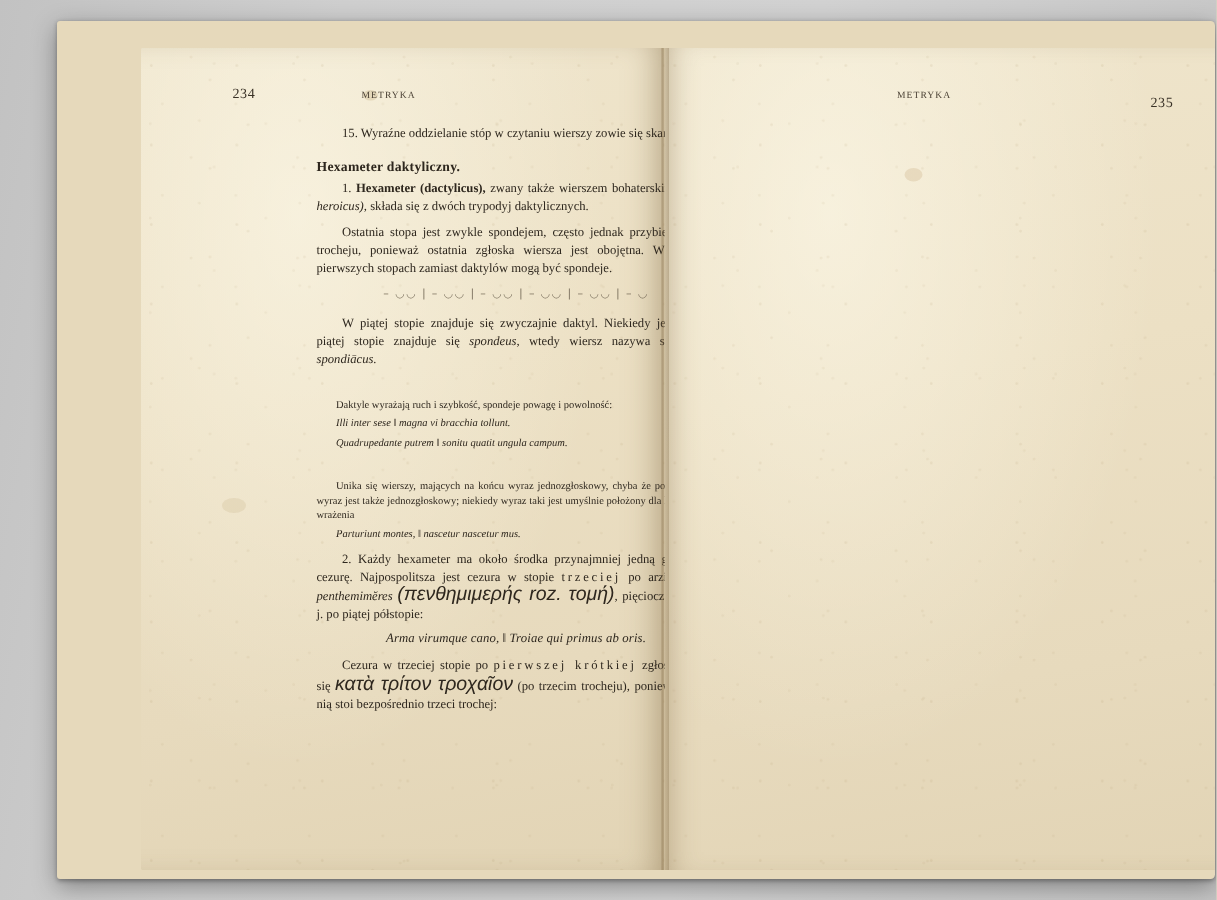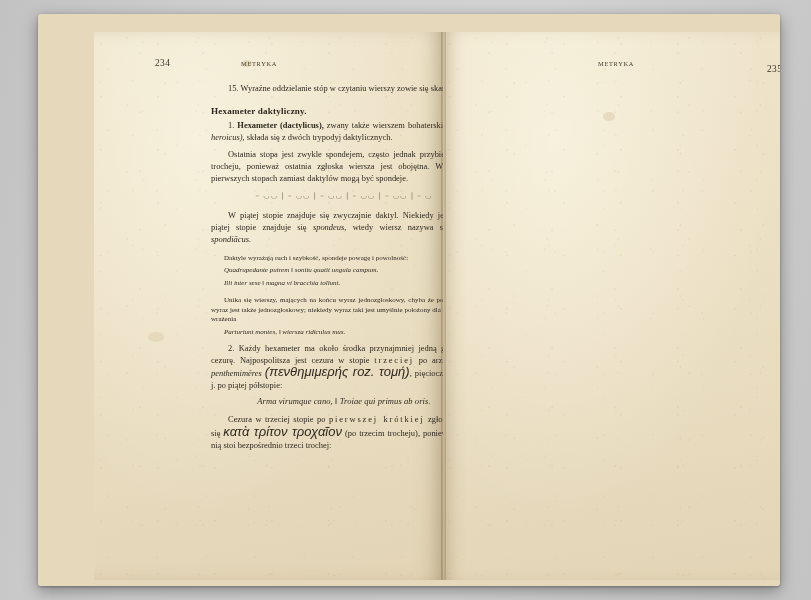--- a/index.html
+++ b/index.html
@@ -8,21 +8,21 @@
     background:#c9c9c9;
     font-family:"Liberation Serif", serif;
   }
   #scan{position:relative;width:811px;height:600px;overflow:hidden;
     background:linear-gradient(100deg,#c2c2c2 0%,#cfcfcf 25%,#d2d2d2 60%,#c4c4c4 100%);}
 
   
   .book{position:absolute;left:38px;top:14px;width:742px;height:572px;
     border-radius:2px 3px 3px 2px;
     box-shadow:0 5px 16px rgba(0,0,0,.35), 0 1px 3px rgba(0,0,0,.3);
-    background:#e6d9bb;overflow:hidden;}
+    background:#e6d9bb;overflow:hidden;padding-left:30px;}
 
   
   .edge-left{position:absolute;left:38px;top:18px;width:26px;height:566px;
     background:repeating-linear-gradient(90deg,
       #cbb893 0px,#d8c6a2 1px,#c6b189 2px,#d3c09c 3px,#bfa97f 4px,#d8c7a4 6px);
     box-shadow:inset -3px 0 6px rgba(120,95,55,.45);
     border-radius:2px 0 0 2px;}
   .edge-bottom{position:absolute;left:44px;top:560px;width:730px;height:22px;
     background:repeating-linear-gradient(0deg,
       #cdb995 0px,#dcc9a6 1px,#c5b088 2px,#d6c49f 3px);
@@ -62,21 +62,21 @@
   .folio{font-size:9.4px;color:#3a322704;color:#3a3227;letter-spacing:.04em;}
   .col{position:absolute;color:#2e271e;font-size:8.45px;line-height:12.05px;
     text-align:justify;text-justify:inter-word;}
   .col.l{left:117px;width:266px;}
   p{margin:0 0 5.0px 0;text-indent:17px;}
   .sect{font-weight:bold;font-size:9.1px;letter-spacing:.02em;
     margin:11px 0 2px 0;text-indent:0;}
   .par{text-align:center;font-size:8.2px;margin:0 0 5px 0;text-indent:0;}
   .verse{font-style:italic;text-align:center;font-size:8.5px;line-height:11.6px;
     margin:5px 0 6px 0;text-indent:0;letter-spacing:.01em;}
-  .small{font-size:7.0px;line-height:9.6px;text-align:justify;margin:8px 0 4px 0;text-indent:13px;}
+  .small{font-size:7.0px;line-height:9.6px;text-align:justify;margin:20px 0 4px 0;text-indent:13px;}
   .small .v{font-style:italic;text-align:left;text-indent:13px;margin:3px 0 3px 0;display:block;}
   i{font-style:italic;}
   b{font-weight:bold;}
   .sp{letter-spacing:.22em;}
   .gk{font-family:Liberation Sans, sans-serif;font-style:italic;font-size:13px;}
   .scheme{display:block;text-align:center;letter-spacing:.12em;font-size:7.4px;
     color:#6d6250;margin:6px 0 7px 0;text-indent:0;font-family:"DejaVu Sans", sans-serif;opacity:.85;}
   .ink{filter:blur(.12px);}
 </style>
 </head>
@@ -108,27 +108,27 @@
 
         <p>Ostatnia stopa jest zwykle spondejem, często jednak przybiera postać trocheju, ponieważ ostatnia zgłoska wiersza jest obojętna. W czterech pierwszych stopach zamiast daktylów mogą być spondeje.</p>
 
         <span class="scheme">– ◡◡ | – ◡◡ | – ◡◡ | – ◡◡ | – ◡◡ | – ◡</span>
 
         <p><span>W piątej stopie znajduje się zwyczajnie daktyl. Niekiedy jednak i w piątej stopie znajduje się </span><i>spondeus</i><span>, wtedy wiersz nazywa się </span><i>versus spondiācus.</i></p>
 
 
         <div class="small">
           <span>Daktyle wyrażają ruch i szybkość, spondeje powagę i powolność:</span>
+          <span class="v">Illi inter sese ‖ magna vi bracchia tollunt.</span>
           <span class="v">Quadrupedante putrem ‖ sonitu quatit ungula campum.</span>
-          <span class="v">Illi inter sese ‖ magna vi bracchia tollunt.</span>
         </div>
 
         <div class="small">
           <span>Unika się wierszy, mających na końcu wyraz jednozgłoskowy, chyba że poprzedzający wyraz jest także jednozgłoskowy; niekiedy wyraz taki jest umyślnie położony dla komicznego wrażenia</span>
-          <span class="v">Parturiunt montes, ‖ wiersza ridiculus mus.</span>
+          <span class="v">Parturiunt montes, ‖ nascetur nascetur mus.</span>
         </div>
 
         <p><span>2. Każdy hexameter ma około środka przynajmniej jedną </span><span class="sp">główną</span><span> cezurę. Najpospolitsza jest cezura w stopie </span><span class="sp">trzeciej</span><span> po arzie, zwana </span><i>penthemimĕres</i> <span class="gk">(πενθημιμερής roz. τομή)</span><span>, pięcioczątkową, t. j. po piątej półstopie:</span></p>
 
         <div class="verse">Arma virumque cano, ‖ Troiae qui primus ab oris.</div>
 
         <p><span>Cezura w trzeciej stopie po </span><span class="sp">pierwszej krótkiej</span><span> zgłosce zowie się </span><span class="gk">κατὰ τρίτον τροχαῖον</span><span> (po trzecim trocheju), ponieważ przed nią stoi bezpośrednio trzeci trochej:</span></p>
 
       </div>
     </div>

